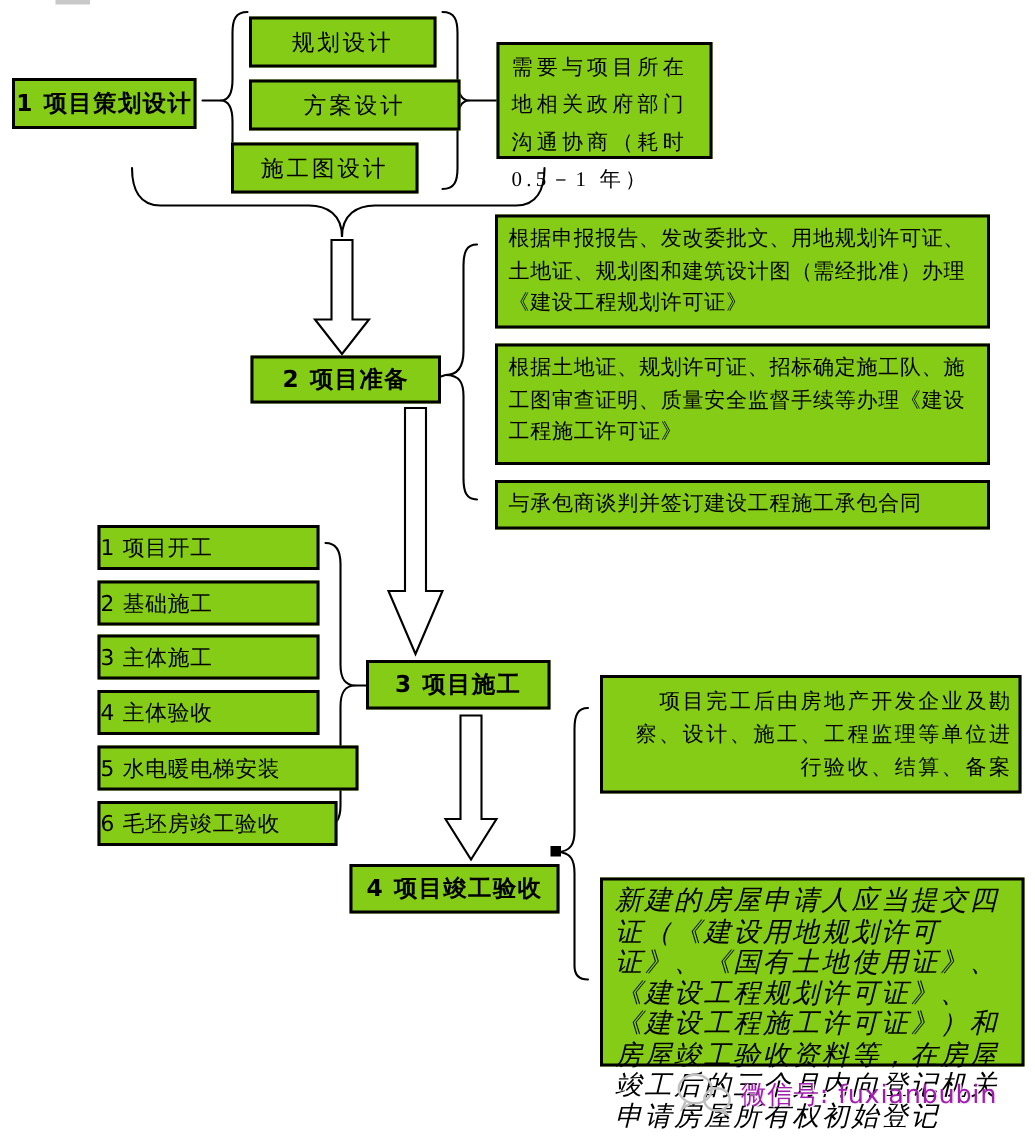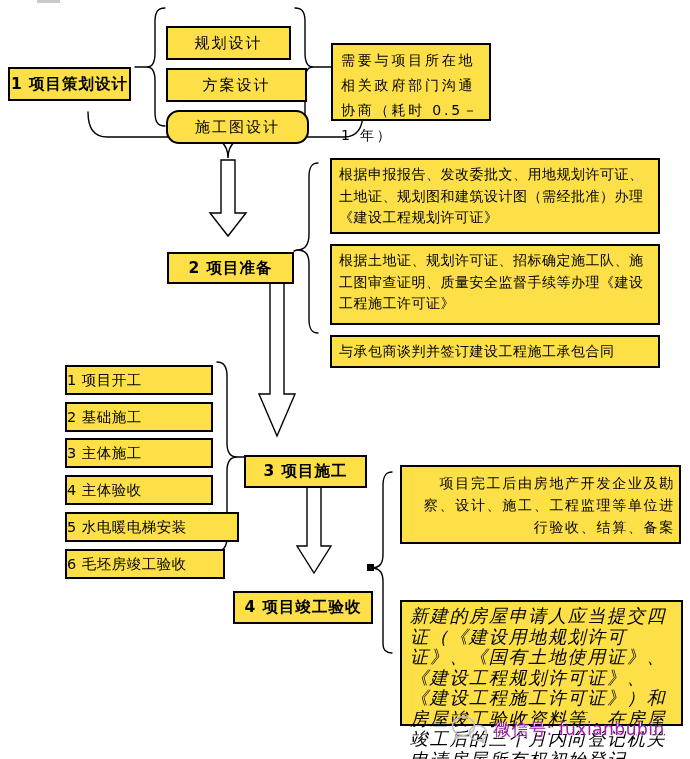--- a/index.html
+++ b/index.html
@@ -1,18 +1,18 @@
 <!DOCTYPE html>
 <html><head>
 <meta charset="utf-8">
 <style>
   html,body{margin:0;padding:0;background:#ffffff;}
   body{font-family:"DejaVu Sans","Liberation Sans",sans-serif;color:#000;}
   .canvas{position:relative;width:690px;height:759px;background:#fff;overflow:hidden;}
-  .box{position:absolute;background:#fde047;border:2px solid #000;box-sizing:border-box;margin-top:15px;}
+  .box{position:absolute;background:#84cc16;border:2px solid #000;box-sizing:border-box;}
   .center{display:flex;align-items:center;justify-content:center;text-align:center;}
   .title{font-weight:bold;font-size:15.5px;letter-spacing:1px;text-align:right;}
   .design{font-size:15px;letter-spacing:2px;}
   .step{font-size:14.5px;letter-spacing:0.5px;display:flex;align-items:center;}
   .note{font-size:14px;letter-spacing:0.5px;line-height:21.5px;padding:4px 5px 4px 7px;}
   .note-wide{font-size:14px;letter-spacing:2.8px;line-height:25px;padding:3px 4px 3px 8px;}
   .note-r4{font-size:14px;letter-spacing:1.7px;line-height:22px;padding:5px 4px 5px 8px;text-align:right;}
   .note-r5{font-size:18px;letter-spacing:1.7px;line-height:20.5px;padding:4px 4px 4px 8px;font-style:italic;}
   .overlay{position:absolute;left:0;top:0;pointer-events:none;}
   .topbar{position:absolute;left:37px;top:0;width:23px;height:3px;background:#c9c9c9;}
@@ -57,25 +57,25 @@
   <div class="box center title" style="left:8px;top:52px;width:123px;height:34px;">
     <span>1 项目策划设计</span>
   </div>
 
   <div class="box center design" style="left:166px;top:11px;width:125px;height:34px;">
     <span>规划设计</span>
   </div>
   <div class="box center design" style="left:166px;top:53px;width:141px;height:34px;text-align:right;">
     <span>方案设计</span>
   </div>
-  <div class="box center design" style="left:166px;top:95px;width:143px;height:34px;border-radius:13px;">
+  <div class="box center design" style="left:154px;top:95px;width:125px;height:34px;">
     <span>施工图设计</span>
   </div>
 
-  <div class="box note-wide" style="left:331px;top:28px;width:160px;height:78px;">需要与项目所在地相关政府部门沟通协商（耗时 0.5－1 年）</div>
+  <div class="box note-wide" style="left:331px;top:28px;width:144px;height:78px;font-family:Liberation Serif, serif;">需要与项目所在地相关政府部门沟通协商（耗时 0.5－1 年）</div>
 
   <div class="box center title" style="left:167px;top:237px;width:127px;height:32px;">
     <span>2 项目准备</span>
   </div>
 
   <div class="box note" style="left:330px;top:229px;width:330px;height:81px;">根据土地证、规划许可证、招标确定施工队、施工图审查证明、质量安全监督手续等办理《建设工程施工许可证》</div>
   <div class="box note" style="left:330px;top:143px;width:330px;height:76px;">根据申报报告、发改委批文、用地规划许可证、土地证、规划图和建筑设计图（需经批准）办理《建设工程规划许可证》</div>
   <div class="box note" style="left:330px;top:320px;width:330px;height:33px;">与承包商谈判并签订建设工程施工承包合同</div>
 
   <div class="box step" style="left:65px;top:350px;width:148px;height:30px;">

